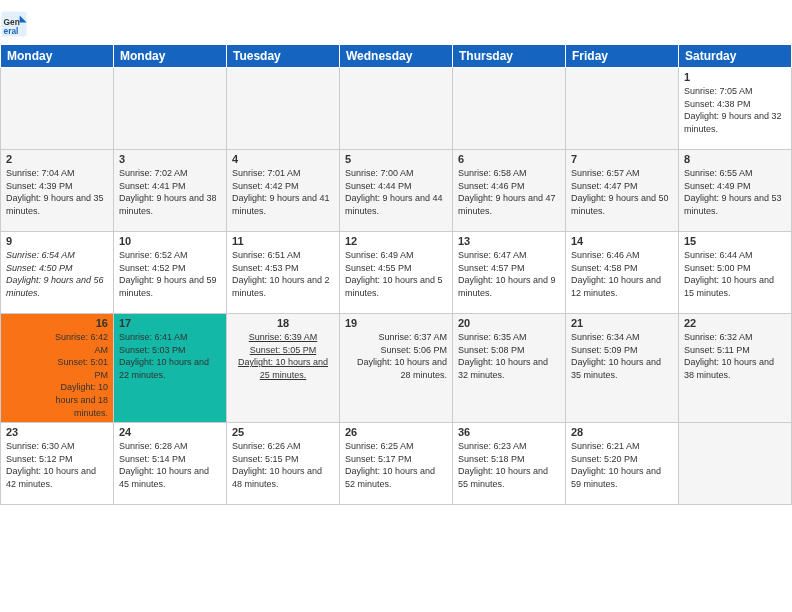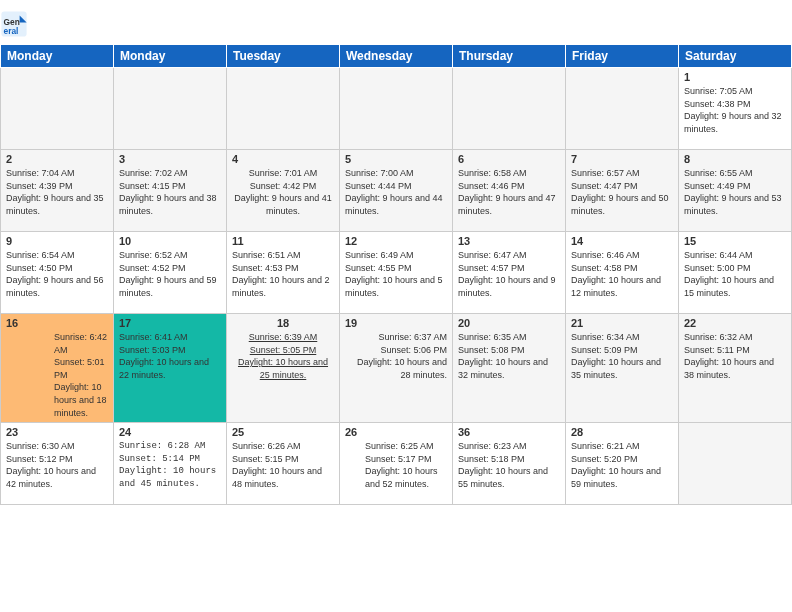--- a/index.html
+++ b/index.html
@@ -151,26 +151,26 @@
         <tr style="background: rgb(245, 245, 245);">
           <td style="background: rgb(245, 245, 245);">
             <span class="day-number">2</span>
             <div class="day-info" style="white-space: pre-line;">Sunrise: 7:04 AM
 Sunset: 4:39 PM
 Daylight: 9 hours and 35 minutes.</div>
           </td>
           <td style="background: rgb(245, 245, 245);">
             <span class="day-number">3</span>
             <div class="day-info" style="white-space: pre-line;">Sunrise: 7:02 AM
-Sunset: 4:15 PM
+Sunset: 4:41 PM
 Daylight: 9 hours and 38 minutes.</div>
           </td>
           <td style="background: rgb(245, 245, 245);">
             <span class="day-number">4</span>
-            <div class="day-info" style="white-space: pre-line; text-align: center;">Sunrise: 7:01 AM
+            <div class="day-info" style="white-space: pre-line;">Sunrise: 7:01 AM
 Sunset: 4:42 PM
 Daylight: 9 hours and 41 minutes.</div>
           </td>
           <td style="background: rgb(245, 245, 245);">
             <span class="day-number">5</span>
             <div class="day-info" style="white-space: pre-line;">Sunrise: 7:00 AM
 Sunset: 4:44 PM
 Daylight: 9 hours and 44 minutes.</div>
           </td>
           <td style="background: rgb(245, 245, 245);">
@@ -188,21 +188,21 @@
           <td style="background: rgb(245, 245, 245);">
             <span class="day-number">8</span>
             <div class="day-info" style="white-space: pre-line;">Sunrise: 6:55 AM
 Sunset: 4:49 PM
 Daylight: 9 hours and 53 minutes.</div>
           </td>
         </tr>
         <tr>
           <td>
             <span class="day-number">9</span>
-            <div class="day-info" style="white-space: pre-line;">Sunrise: 6:54 AM
+            <div class="day-info" style="white-space: pre-line; font-style: italic;">Sunrise: 6:54 AM
 Sunset: 4:50 PM
 Daylight: 9 hours and 56 minutes.</div>
           </td>
           <td>
             <span class="day-number">10</span>
             <div class="day-info" style="white-space: pre-line;">Sunrise: 6:52 AM
 Sunset: 4:52 PM
 Daylight: 9 hours and 59 minutes.</div>
           </td>
           <td>
@@ -230,21 +230,21 @@
 Daylight: 10 hours and 12 minutes.</div>
           </td>
           <td>
             <span class="day-number">15</span>
             <div class="day-info" style="white-space: pre-line;">Sunrise: 6:44 AM
 Sunset: 5:00 PM
 Daylight: 10 hours and 15 minutes.</div>
           </td>
         </tr>
         <tr style="background: rgb(245, 245, 245);">
-          <td style="background: #fdba74;">
+          <td style="background: #f97316; text-align: right;">
             <span class="day-number">16</span>
             <div class="day-info" style="white-space: pre-line; margin-left: 48px;">Sunrise: 6:42 AM
 Sunset: 5:01 PM
 Daylight: 10 hours and 18 minutes.</div>
           </td>
           <td style="background: #14b8a6;">
             <span class="day-number">17</span>
             <div class="day-info" style="white-space: pre-line;">Sunrise: 6:41 AM
 Sunset: 5:03 PM
 Daylight: 10 hours and 22 minutes.</div>
@@ -282,33 +282,33 @@
         </tr>
         <tr>
           <td>
             <span class="day-number">23</span>
             <div class="day-info" style="white-space: pre-line;">Sunrise: 6:30 AM
 Sunset: 5:12 PM
 Daylight: 10 hours and 42 minutes.</div>
           </td>
           <td>
             <span class="day-number">24</span>
-            <div class="day-info" style="white-space: pre-line; font-family: Liberation Mono, monospace;">Sunrise: 6:28 AM
+            <div class="day-info" style="white-space: pre-line;">Sunrise: 6:28 AM
 Sunset: 5:14 PM
 Daylight: 10 hours and 45 minutes.</div>
           </td>
           <td>
             <span class="day-number">25</span>
             <div class="day-info" style="white-space: pre-line;">Sunrise: 6:26 AM
 Sunset: 5:15 PM
 Daylight: 10 hours and 48 minutes.</div>
           </td>
           <td>
             <span class="day-number">26</span>
-            <div class="day-info" style="white-space: pre-line; margin-left: 20px;">Sunrise: 6:25 AM
+            <div class="day-info" style="white-space: pre-line;">Sunrise: 6:25 AM
 Sunset: 5:17 PM
 Daylight: 10 hours and 52 minutes.</div>
           </td>
           <td>
             <span class="day-number">36</span>
             <div class="day-info" style="white-space: pre-line;">Sunrise: 6:23 AM
 Sunset: 5:18 PM
 Daylight: 10 hours and 55 minutes.</div>
           </td>
           <td>

